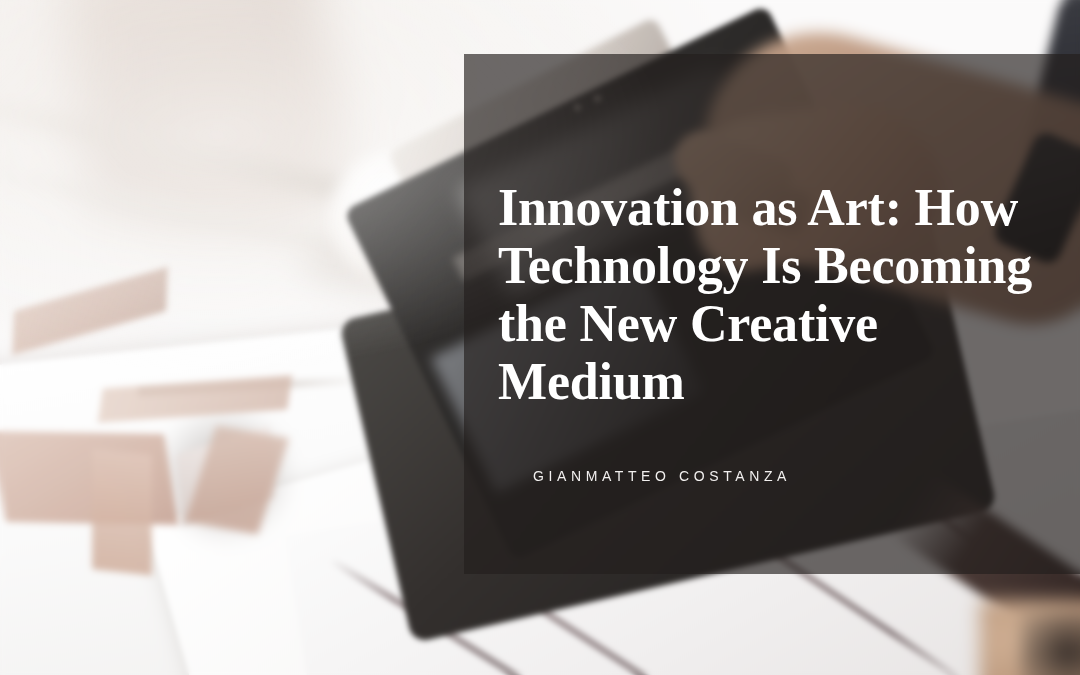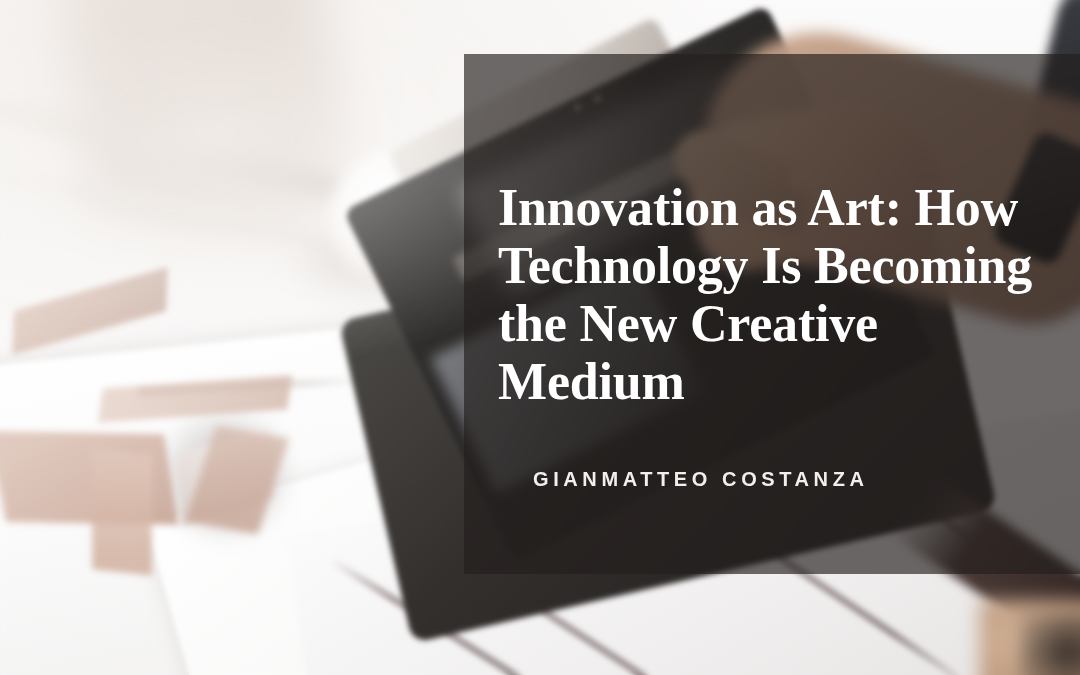--- a/index.html
+++ b/index.html
@@ -393,22 +393,22 @@
     letter-spacing: -0.2px;
     text-rendering: optimizeLegibility;
   }
 
   .byline {
     margin: 0;
     padding-top: 57px;
     padding-left: 35px;
     color: #f2f0ef;
     font-family: "Liberation Sans", sans-serif;
-    font-weight: 700;
-    font-size: 20px;
+    font-weight: 400;
+    font-size: 14px;
     letter-spacing: 4.6px;
     text-transform: uppercase;
     white-space: nowrap;
   }
 </style>
 </head>
 <body>
 
 <div class="banner">
 

